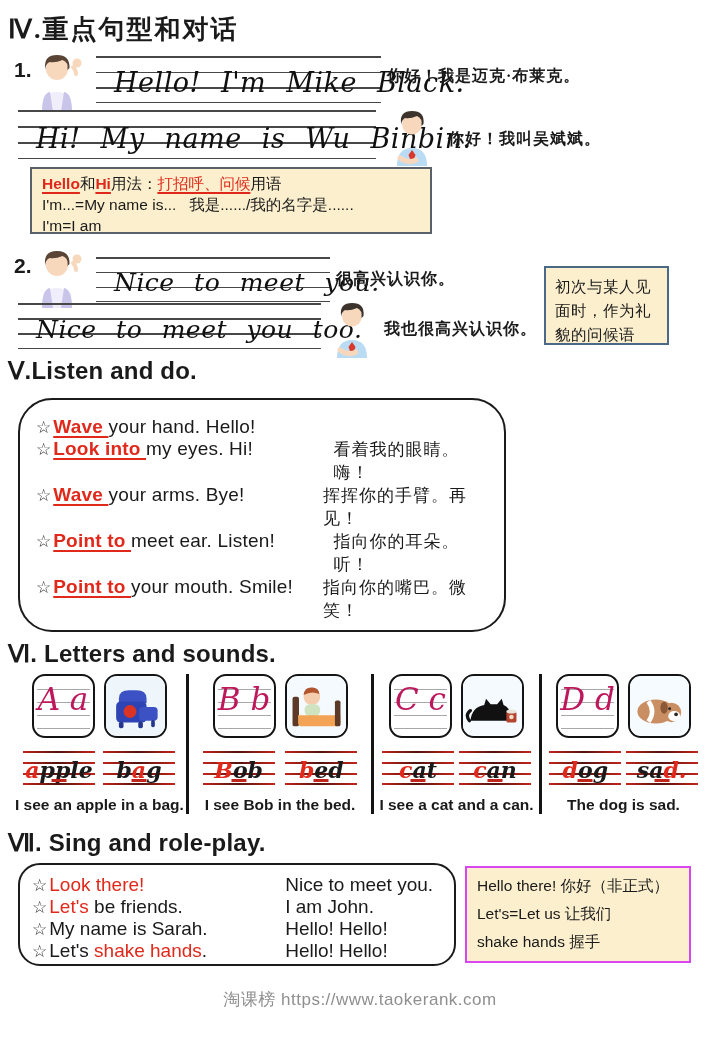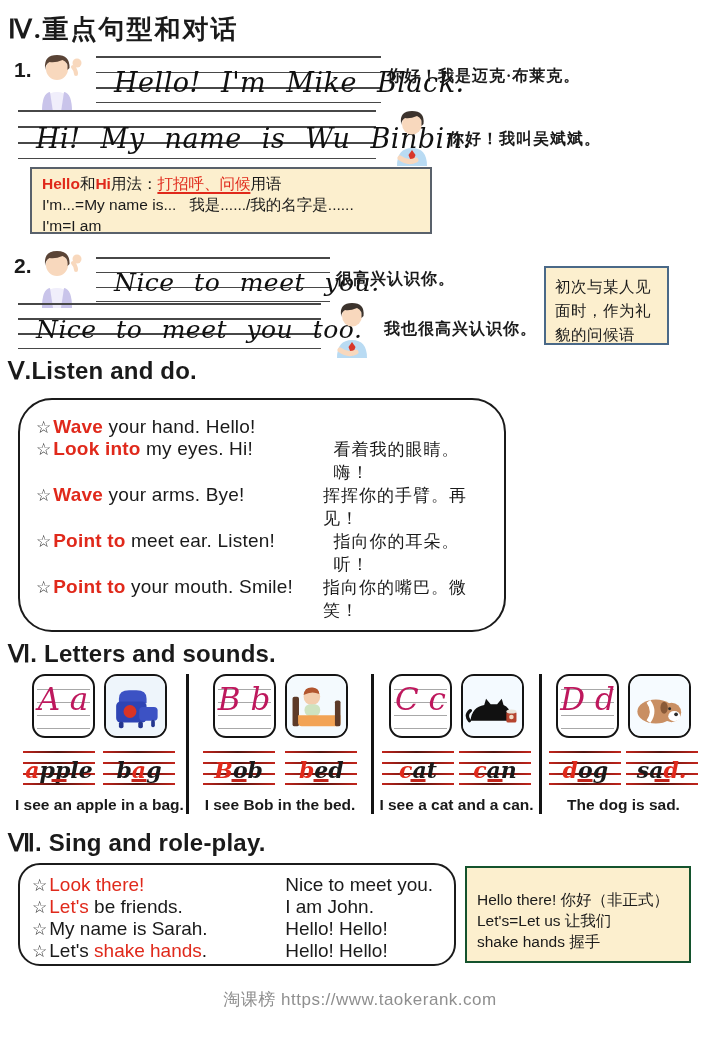--- a/index.html
+++ b/index.html
@@ -21,21 +21,21 @@
   .dnum{position:absolute;font-weight:bold;font-size:21px;}
   .dzh{position:absolute;font-family:"Liberation Serif",serif;font-weight:600;font-size:16px;
        letter-spacing:1px;white-space:nowrap;}
   .avatar{position:absolute;}
 
   
   .notebox{position:absolute;background:var(--note_bg,#fcefce);box-sizing:border-box;}
   .note1{left:30px;top:167px;width:402px;height:67px;border:2px solid #59616b;
          padding:5px 10px;font-size:15.5px;line-height:1.35;}
   .kai{font-family:"Liberation Serif",serif;}
-  .red-u{color:var(--red,#e0291b);font-weight:bold;
+  .red-u{color:var(--red,#e0291b);font-weight:bold;text-decoration:underline;
          text-decoration-thickness:2px;text-underline-offset:3px;}
   .red-u-kai{color:var(--red,#e0291b);font-family:"Liberation Serif",serif;
          text-decoration:underline;text-decoration-thickness:1.5px;text-underline-offset:3px;}
   .pre{white-space:pre-wrap;}
   .sidenote{left:520px;top:266px;width:125px;height:79px;border:2px solid #4a6988;
             padding:7px 9px;font-family:"Liberation Serif",serif;font-size:15.5px;
             line-height:1.55;letter-spacing:0.5px;margin-left:24px;}
 
   
   .ldbox{position:absolute;left:18px;top:398px;width:488px;height:234px;box-sizing:border-box;
@@ -71,23 +71,23 @@
         width:15px;height:3px;background:var(--line_red,#c3251c);}
   .sentence{margin-top:11px;text-align:center;font-weight:bold;font-size:15.5px;white-space:nowrap;}
 
   
   .srbox{position:absolute;left:18px;top:863px;width:438px;height:103px;box-sizing:border-box;
          border:2.5px solid #1b1b1b;border-radius:22px;padding:9px 12px;
          display:flex;flex-direction:column;justify-content:space-between;}
   .srrow{display:flex;font-size:19px;align-items:baseline;}
   .sr-left{width:236px;}
   .sr-red{color:var(--red,#e0291b);}
-  .note7{left:465px;top:866px;width:226px;height:97px;border:2px solid #14532d;
+  .note7{left:465px;top:866px;width:226px;height:97px;border:2px solid #d946ef;
          padding:8px 10px;font-size:15.5px;display:flex;flex-direction:column;
-         justify-content:flex-end;}
+         justify-content:space-between;}
 
   .footer{position:absolute;left:0;right:0;top:988px;text-align:center;
           color:#8f8f8f;font-size:17px;letter-spacing:0.5px;}
 </style>
 </head>
 <body>
 
 <div id="page">
 
   <div class="h-zh">Ⅳ.重点句型和对话</div>

